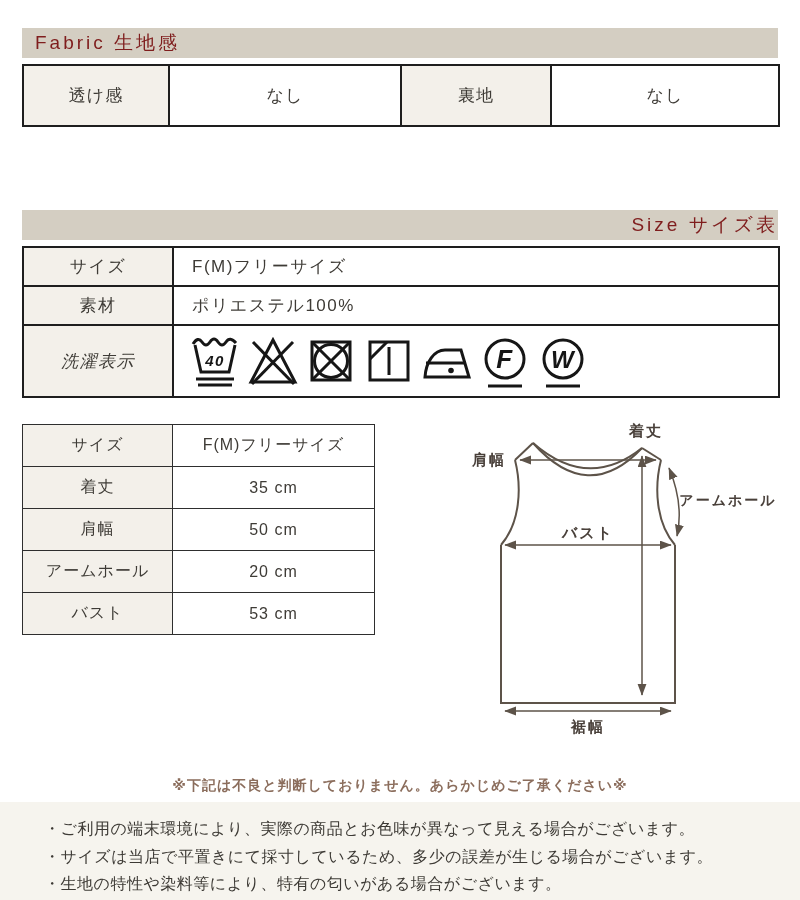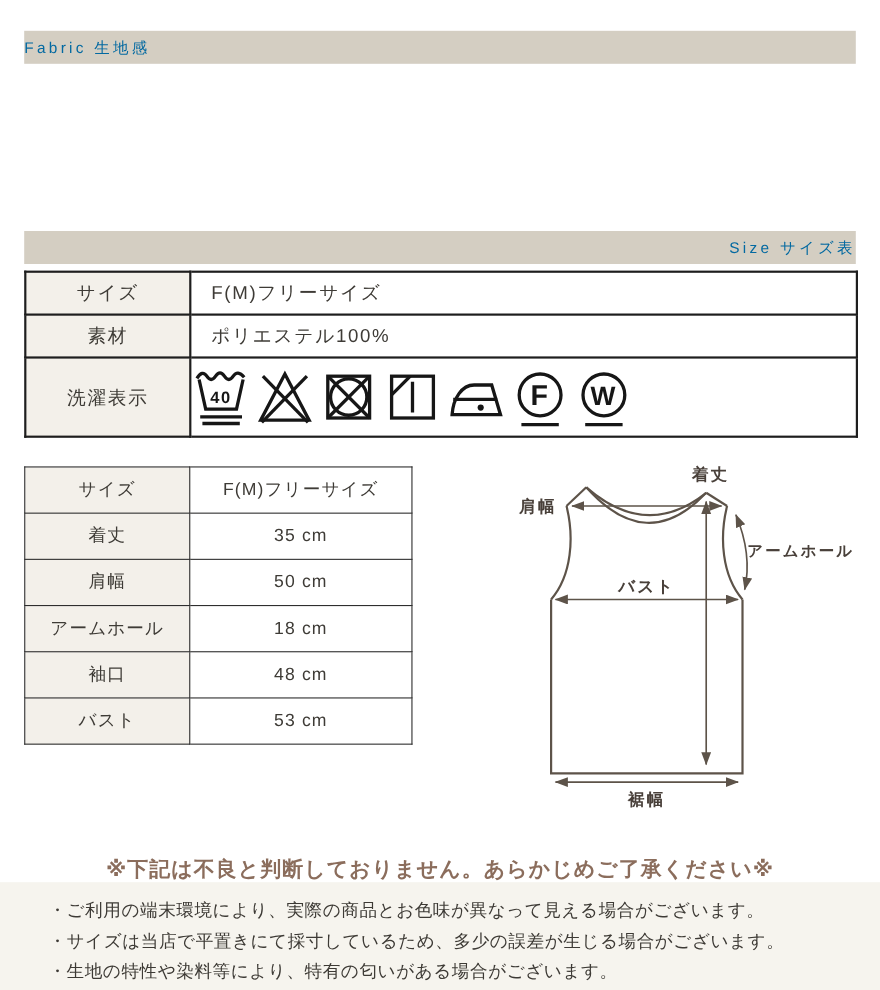--- a/index.html
+++ b/index.html
@@ -3,49 +3,49 @@
 <meta charset="utf-8">
 <style>
   html,body{margin:0;padding:0;background:#ffffff;}
   .page{
     position:relative;width:800px;height:900px;background:#ffffff;
     font-family:"Liberation Sans","DejaVu Sans",sans-serif;color:#3e3b36;overflow:hidden;
   }
   
   .bar{
     position:absolute;left:22px;width:756px;height:30px;background:#d4cec2;
-    color:#0369a1;font-size:14px;font-weight:500;letter-spacing:3px;
-    line-height:30px;box-sizing:border-box;
+    color:#7f1d1d;font-size:19px;font-weight:500;letter-spacing:3px;
+    line-height:30px;padding-left:13px;box-sizing:border-box;
   }
   .bar.fabric{top:28px;}
   .bar.size{top:210px;text-align:right;}
   
   table{border-collapse:collapse;position:absolute;table-layout:fixed;}
   .t1{left:22px;top:64px;width:756px;}
   .t1 td{border:2px solid #1e1e1e;height:57px;text-align:center;font-size:17px;letter-spacing:1px;}
   .t2{left:22px;top:246px;width:756px;}
   .t2 td{border:2px solid #1e1e1e;font-size:17px;letter-spacing:1.5px;}
   .t2 td.lbl{text-align:center;}
   .t2 td.val{text-align:left;padding-left:18px;}
   .t2 tr.r1 td{height:35px;}
   .t2 tr.r2 td{height:35px;}
-  .t2 tr.r3 td{height:68px;}
+  .t2 tr.r3 td{height:68px;font-style:italic;}
   .t3{left:22px;top:424px;width:352px;}
   .t3 td{border:1px solid #2e2e2e;height:39px;text-align:center;font-size:16px;letter-spacing:1px;}
   .hcell{background:#f3f0ea;}
   .wcell{background:#ffffff;}
   
-  .care-row{display:flex;align-items:center;gap:6px;}
+  .care-row{display:flex;align-items:center;gap:6px;padding-left:14px;}
   .care-row svg{display:block;}
   
   .diagram{position:absolute;left:438px;top:418px;width:345px;height:355px;}
   
   .notice-title{
     position:absolute;top:777px;left:0;width:800px;text-align:center;
-    font-size:19px;font-weight:bold;color:#8b6d5c;letter-spacing:1px;
+    font-size:14px;font-weight:bold;color:#8b6d5c;letter-spacing:1px;
   }
   .notice-panel{
     position:absolute;top:802px;left:0;width:800px;height:98px;background:#f6f4ee;
     box-sizing:border-box;padding:13px 16px 0 44px;
   }
   .notice-item{font-size:16px;line-height:27.5px;color:#3d3a35;letter-spacing:0.5px;}
 </style>
 </head>
 <body>
 
@@ -54,20 +54,26 @@
   <div class="bar fabric">Fabric 生地感</div>
 
   <table class="t1">
     <colgroup>
         <col style="width:146px">
         <col style="width:232px">
         <col style="width:150px">
         <col style="width:228px">
       </colgroup>
     <tbody>
+        <tr>
+      <td class="hcell">透け感</td>
+      <td class="wcell">なし</td>
+      <td class="hcell">裏地</td>
+      <td class="wcell">なし</td>
+    </tr>
   </tbody>
     </table>
 
   <div class="bar size">Size サイズ表</div>
 
   <table class="t2">
     <colgroup>
         <col style="width:150px">
         <col style="width:606px">
       </colgroup>
@@ -162,25 +168,21 @@
     <tr>
       <td class="hcell">着丈</td>
       <td class="wcell">35 cm</td>
     </tr>
     <tr>
       <td class="hcell">肩幅</td>
       <td class="wcell">50 cm</td>
     </tr>
     <tr>
       <td class="hcell">アームホール</td>
-      <td class="wcell">18 cm</td>
-    </tr>
-    <tr>
-      <td class="hcell">袖口</td>
-      <td class="wcell">48 cm</td>
+      <td class="wcell">20 cm</td>
     </tr>
     <tr>
       <td class="hcell">バスト</td>
       <td class="wcell">53 cm</td>
     </tr>
   </tbody>
     </table>
 
   <div class="diagram">
     <svg width="345" height="355" viewBox="0 0 345 355">

